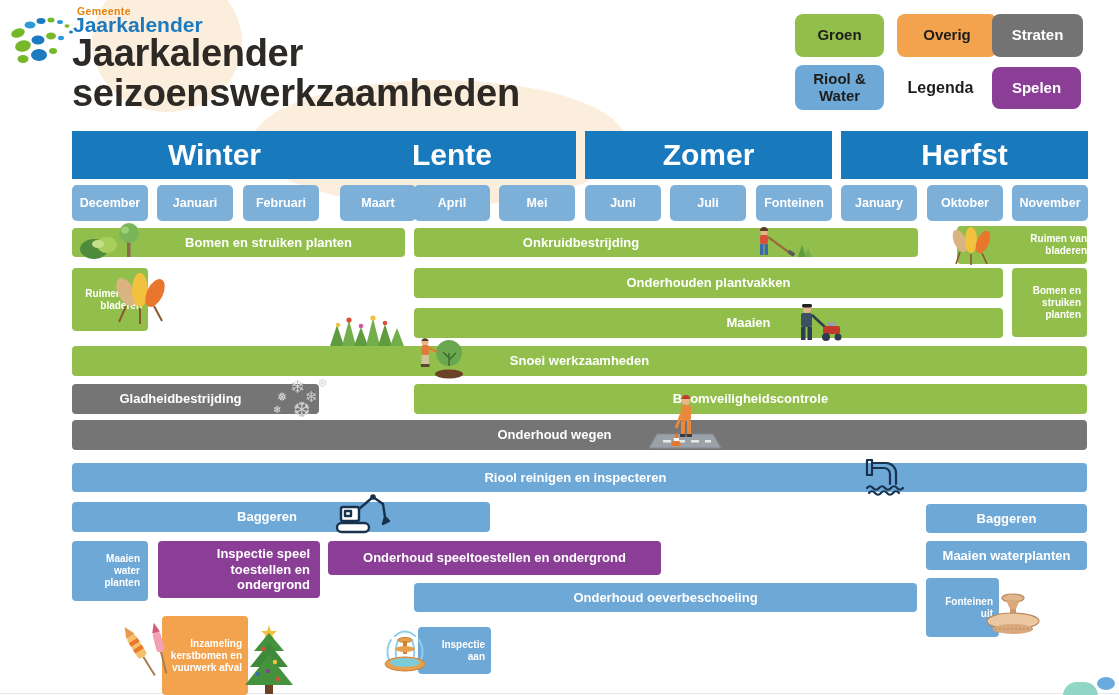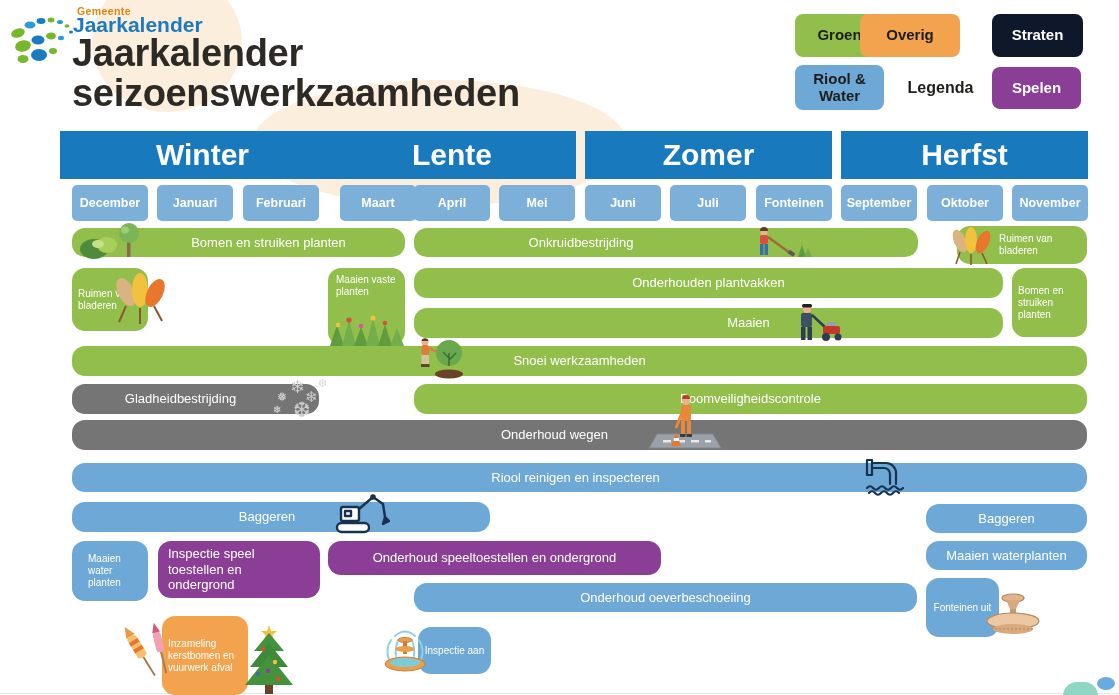--- a/index.html
+++ b/index.html
@@ -27,22 +27,22 @@
                  font-weight:bold; font-size:16px; color:#1d1d1b; z-index:2; }
 
   
   .season { position:absolute; top:131px; height:48px; background:#1879bd; color:#fff;
             display:flex; align-items:center; justify-content:center; font-weight:bold;
             font-size:30px; z-index:1; }
   .month { position:absolute; top:185px; height:36px; width:76px; background:#7db0d8; color:#fff;
            border-radius:5px; display:flex; align-items:center; justify-content:center;
            font-weight:bold; font-size:12.5px; z-index:1; }
 
-  .bar { position:absolute; border-radius:13px; color:#fff; font-weight:normal; font-size:13px;
-         display:flex; align-items:center; justify-content:center; text-align:left;
+  .bar { position:absolute; border-radius:4px; color:#fff; font-weight:bold; font-size:13px;
+         display:flex; align-items:center; justify-content:center; text-align:right;
          line-height:1.2; z-index:1; }
   .green  { background:#92bf4b; }
   .gray   { background:#757575; }
   .blue   { background:#6ea8d6; }
   .purple { background:#8a3e95; }
   .orange { background:#f3a24d; }
   .small  { font-size:10px; }
 
   .flake { position:absolute; color:#cccccc; z-index:2; }
 
@@ -76,68 +76,67 @@
     <ellipse cx="15" cy="49" rx="5.5" ry="4" fill="#76b82a"></ellipse>
     <ellipse cx="45" cy="41" rx="4" ry="3" fill="#76b82a"></ellipse>
   </svg>
   <div class="logo-gemeente">Gemeente</div>
   <div class="logo-name">Jaarkalender</div>
 
   <div class="title" style="top:32px;">Jaarkalender</div>
   <div class="title" style="top:72px;">seizoenswerkzaamheden</div>
 
   <div class="chip dark" style="left:795px; top:14px; width:89px; height:43px; background:#92bf4b;">Groen</div>
-  <div class="chip dark" style="left:860px; top:14px; width:100px; height:43px; background:#f3a24d;">Overig</div>
-  <div class="chip light" style="left:992px; top:14px; width:91px; height:43px; background:#0f172a;">Straten</div>
+  <div class="chip dark" style="left:897px; top:14px; width:100px; height:43px; background:#f3a24d;">Overig</div>
+  <div class="chip light" style="left:992px; top:14px; width:91px; height:43px; background:#737373;">Straten</div>
   <div class="chip dark" style="left:795px; top:65px; width:89px; height:45px; background:#6ea8d6; padding:0 10px;">Riool &amp; Water</div>
   <div class="legend-word" style="left:897px; top:65px; width:87px; height:45px;">Legenda</div>
   <div class="chip light" style="left:992px; top:67px; width:89px; height:42px; background:#8a3e95;">Spelen</div>
 
-  <div class="season" style="left:60px;  width:285px;">Winter</div>
+  <div class="season" style="left:72px;  width:285px;">Winter</div>
   <div class="season" style="left:328px; width:248px;">Lente</div>
   <div class="season" style="left:585px; width:247px;">Zomer</div>
   <div class="season" style="left:841px; width:247px;">Herfst</div>
 
   <div class="month" style="left:72px;">December</div>
   <div class="month" style="left:157px;">Januari</div>
   <div class="month" style="left:243px;">Februari</div>
   <div class="month" style="left:340px;">Maart</div>
   <div class="month" style="left:414px;">April</div>
   <div class="month" style="left:499px;">Mei</div>
   <div class="month" style="left:585px;">Juni</div>
   <div class="month" style="left:670px;">Juli</div>
   <div class="month" style="left:756px;">Fonteinen</div>
-  <div class="month" style="left:841px;">September</div>
+  <div class="month" style="left:841px;">January</div>
   <div class="month" style="left:927px;">Oktober</div>
   <div class="month" style="left:1012px;">November</div>
 
   <div class="bar green" style="left:72px; top:228px; width:333px; height:29px; padding-left:60px;">Bomen en struiken planten</div>
   <div class="bar green" style="left:414px; top:228px; width:504px; height:29px; padding-right:170px;">Onkruidbestrijding</div>
   <div class="bar green small" style="left:957px; top:226px; width:130px; height:38px; padding-left:42px;">Ruimen van bladeren</div>
 
   <div class="bar green small" style="left:72px; top:268px; width:76px; height:63px; padding:2px 6px;">Ruimen van bladeren</div>
-  <div class="bar green small" style="left:328px; top:268px; width:77px; height:77px; align-items:flex-start; padding:6px 8px 28px;">Maaien vaste planten</div>
   <div class="bar green" style="left:414px; top:268px; width:589px; height:30px;">Onderhouden plantvakken</div>
   <div class="bar green small" style="left:1012px; top:268px; width:75px; height:69px; padding:2px 6px;">Bomen en struiken planten</div>
 
   <div class="bar green" style="left:414px; top:308px; width:589px; height:30px; padding-left:80px;">Maaien</div>
 
   <div class="bar green" style="left:72px; top:346px; width:1015px; height:30px;">Snoei werkzaamheden</div>
 
   <div class="bar gray" style="left:72px; top:384px; width:247px; height:30px; padding-right:30px;">Gladheidbestrijding</div>
   <div class="bar green" style="left:414px; top:384px; width:673px; height:30px;">Boomveiligheidscontrole</div>
 
   <div class="bar gray" style="left:72px; top:420px; width:1015px; height:30px; padding-right:50px;">Onderhoud wegen</div>
 
   <div class="bar blue" style="left:72px; top:463px; width:1015px; height:29px; padding-right:8px;">Riool reinigen en inspecteren</div>
 
   <div class="bar blue" style="left:72px; top:502px; width:418px; height:30px; padding-right:28px;">Baggeren</div>
   <div class="bar blue" style="left:926px; top:504px; width:161px; height:29px;">Baggeren</div>
 
-  <div class="bar blue small" style="left:72px; top:541px; width:76px; height:60px; padding:2px 16px;">Maaien water planten</div>
+  <div class="bar blue small" style="left:72px; top:541px; width:76px; height:60px; padding:2px 8px;">Maaien water planten</div>
   <div class="bar purple" style="left:158px; top:541px; width:162px; height:57px; padding:2px 10px;">Inspectie speel toestellen en ondergrond</div>
   <div class="bar purple" style="left:328px; top:541px; width:333px; height:34px;">Onderhoud speeltoestellen en ondergrond</div>
   <div class="bar blue" style="left:926px; top:541px; width:161px; height:29px;">Maaien waterplanten</div>
 
   <div class="bar blue" style="left:414px; top:583px; width:503px; height:29px;">Onderhoud oeverbeschoeiing</div>
   <div class="bar blue small" style="left:926px; top:578px; width:73px; height:59px; padding:2px 6px;">Fonteinen uit</div>
 
   <div class="bar orange small" style="left:162px; top:616px; width:86px; height:79px; padding:4px 6px;">Inzameling kerstbomen en vuurwerk afval</div>
   <div class="bar blue small" style="left:418px; top:627px; width:73px; height:47px; padding:2px 6px;">Inspectie aan</div>
 

